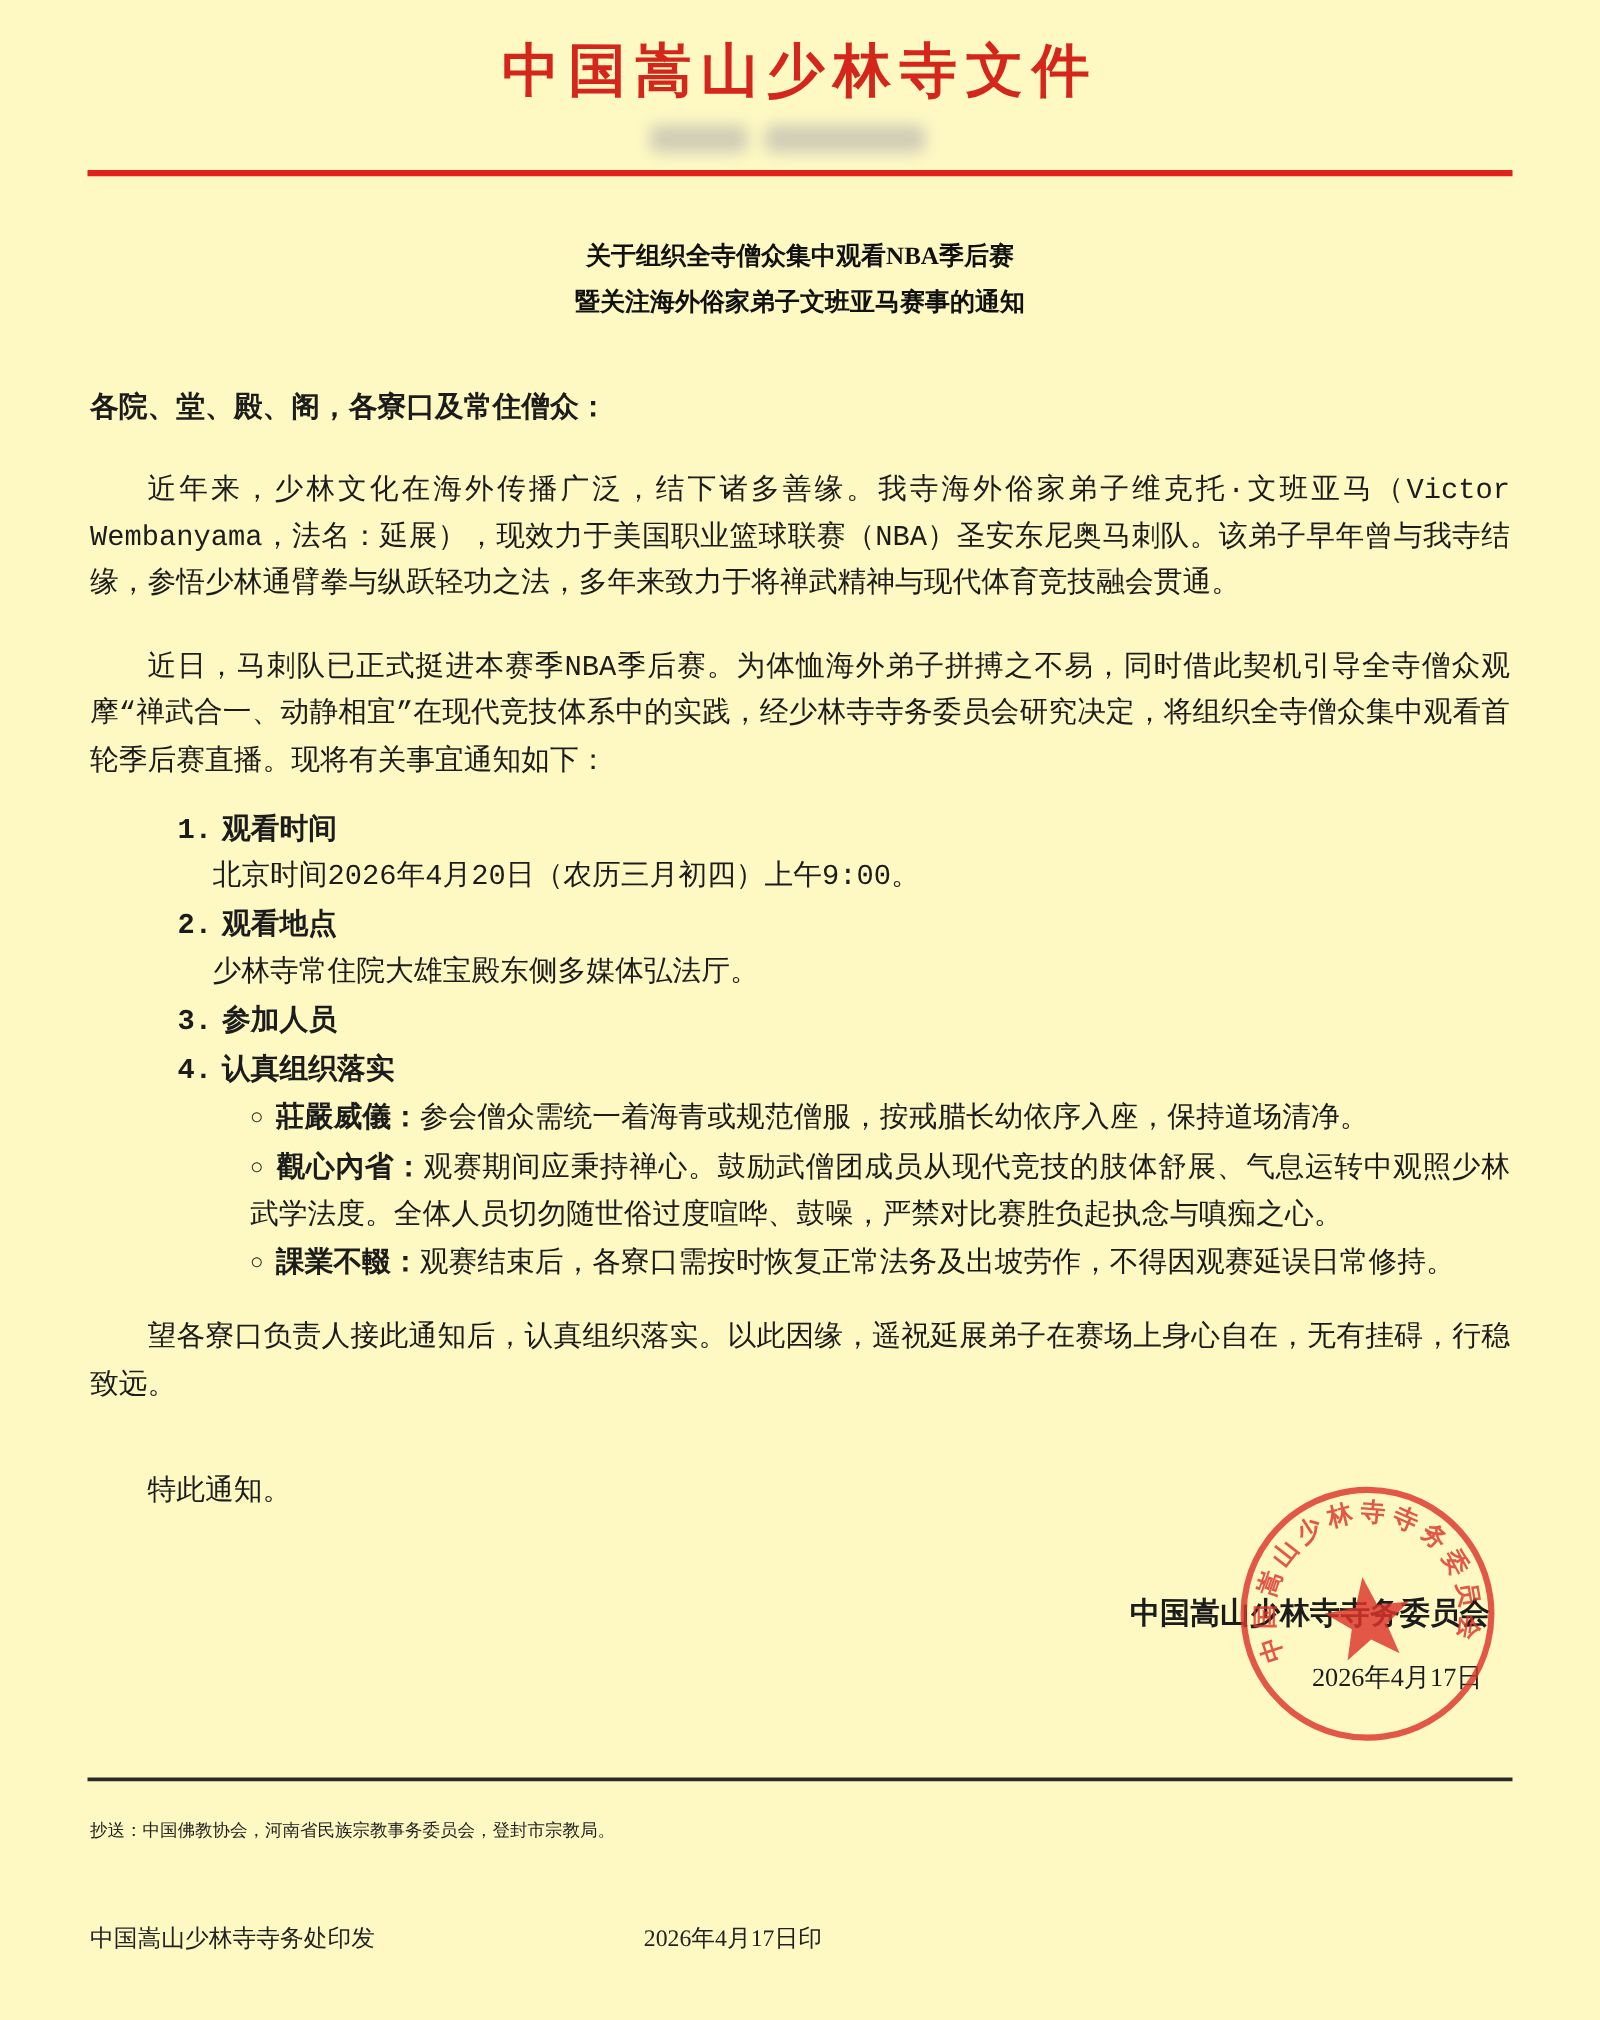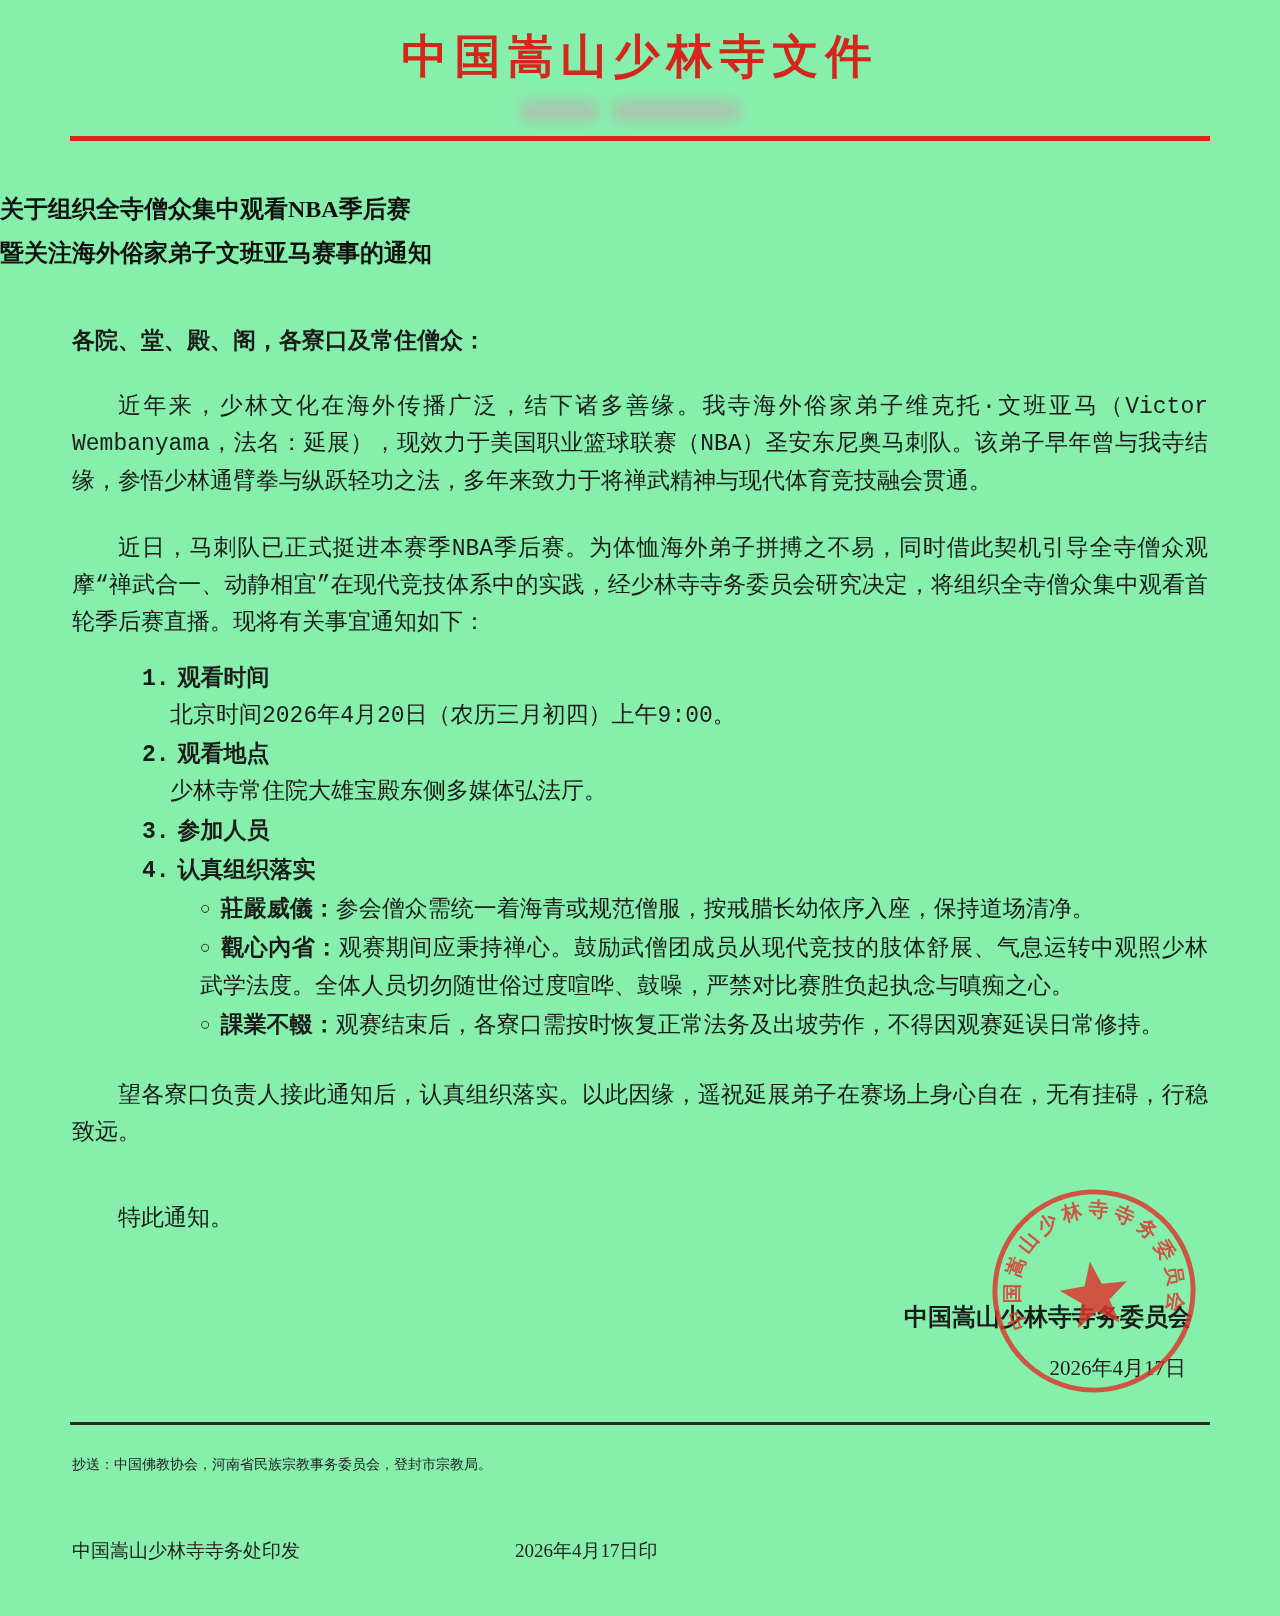--- a/index.html
+++ b/index.html
@@ -1,21 +1,21 @@
 <!DOCTYPE html>
 <html><head>
 <meta charset="utf-8">
 <style>
   * { margin:0; padding:0; box-sizing:border-box; }
   html,body { background:#e9e8e6; }
   .page {
     position:relative;
     width:1280px; height:1616px;
     margin:0 auto;
-    background:#86efac;
+    background:#fef9c3;
     font-family:"Liberation Serif","DejaVu Serif",serif;
     color:#1c1c1c;
     overflow:hidden;
   }
   .doc-header-title {
     padding-top:26px;
     text-align:center;
     font-size:46px;
     font-weight:bold;
     letter-spacing:7px;
@@ -29,22 +29,22 @@
   }
   .blur-blob.b1 { left:520px; width:78px; }
   .blur-blob.b2 { left:612px; width:128px; }
   .red-rule {
     margin:2px 70px 0 70px;
     height:5px;
     background:#e0211a;
   }
   .notice-title {
     margin-top:46px;
-    text-align:left;
-    font-size:24px;
+    text-align:center;
+    font-size:20px;
     font-weight:bold;
     line-height:1.85;
     color:#111;
   }
   .body-wrap {
     margin:0 72px;
     font-size:23px;
     line-height:1.62;
     text-align:justify;
   }
@@ -60,21 +60,21 @@
     font-weight:bold;
   }
   .item-title .num { margin-right:8px; }
   .item-body { padding-left:98px; }
   .bullet {
     padding-left:128px;
     margin-top:2px;
   }
   .bullet .marker { margin-right:10px; font-size:18px; position:relative; top:-2px; }
   .bullet .lead { font-weight:bold; }
-  .closing { margin-top:31px; text-indent:2em; }
+  .closing { margin-top:20px; text-indent:2em; }
   .final-note { margin-top:48px; text-indent:2em; }
   .sign-block {
     margin-top:62px;
     text-align:right;
     padding-right:16px;
     position:relative;
     z-index:1;
   }
   .sign-name { font-weight:bold; font-size:24px; }
   .sign-date { margin-top:14px; font-size:21px; padding-right:6px; }

